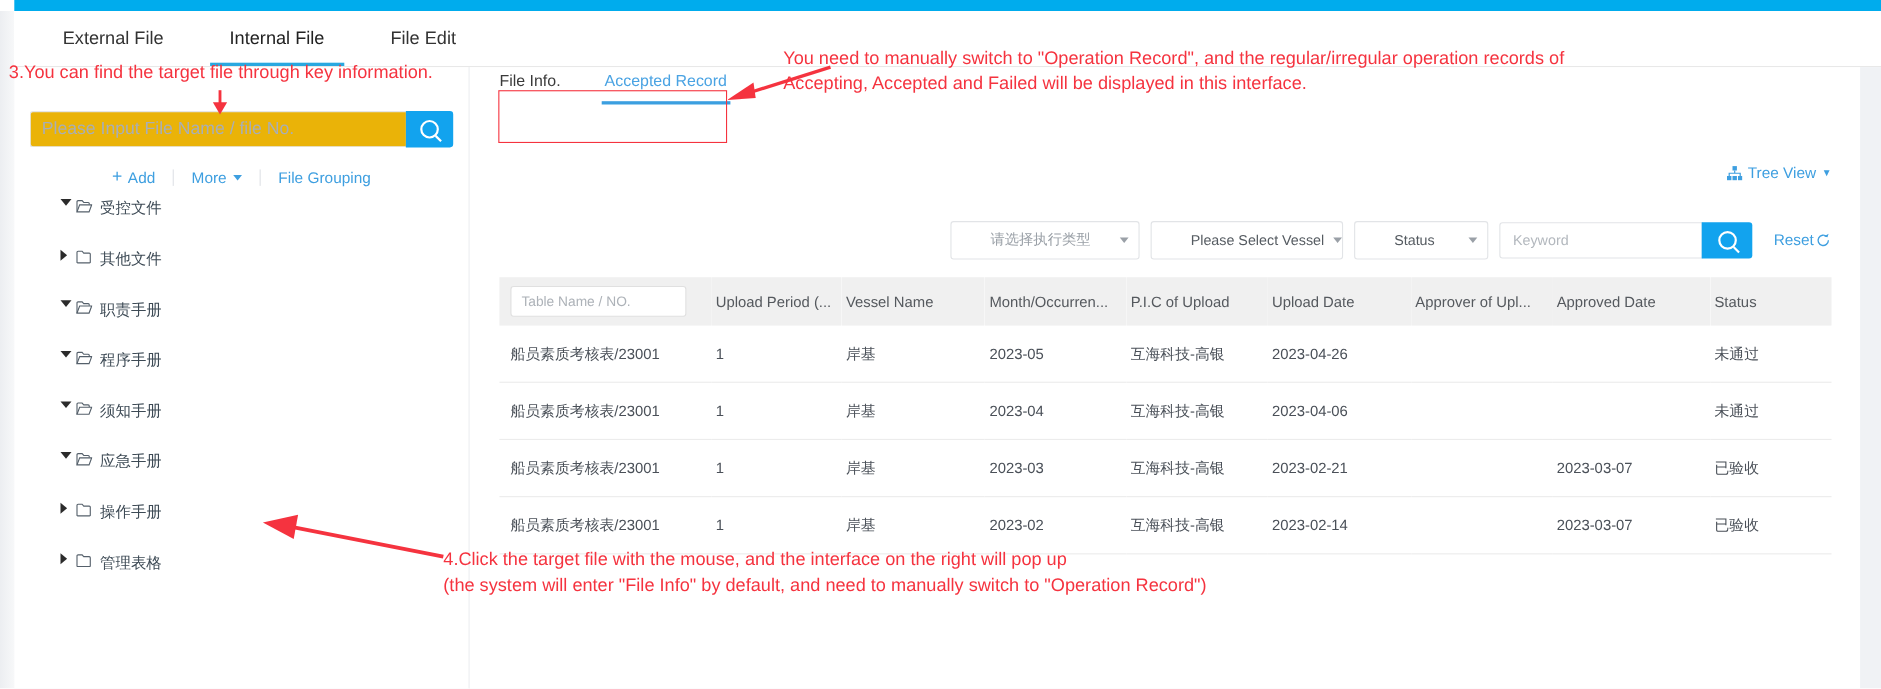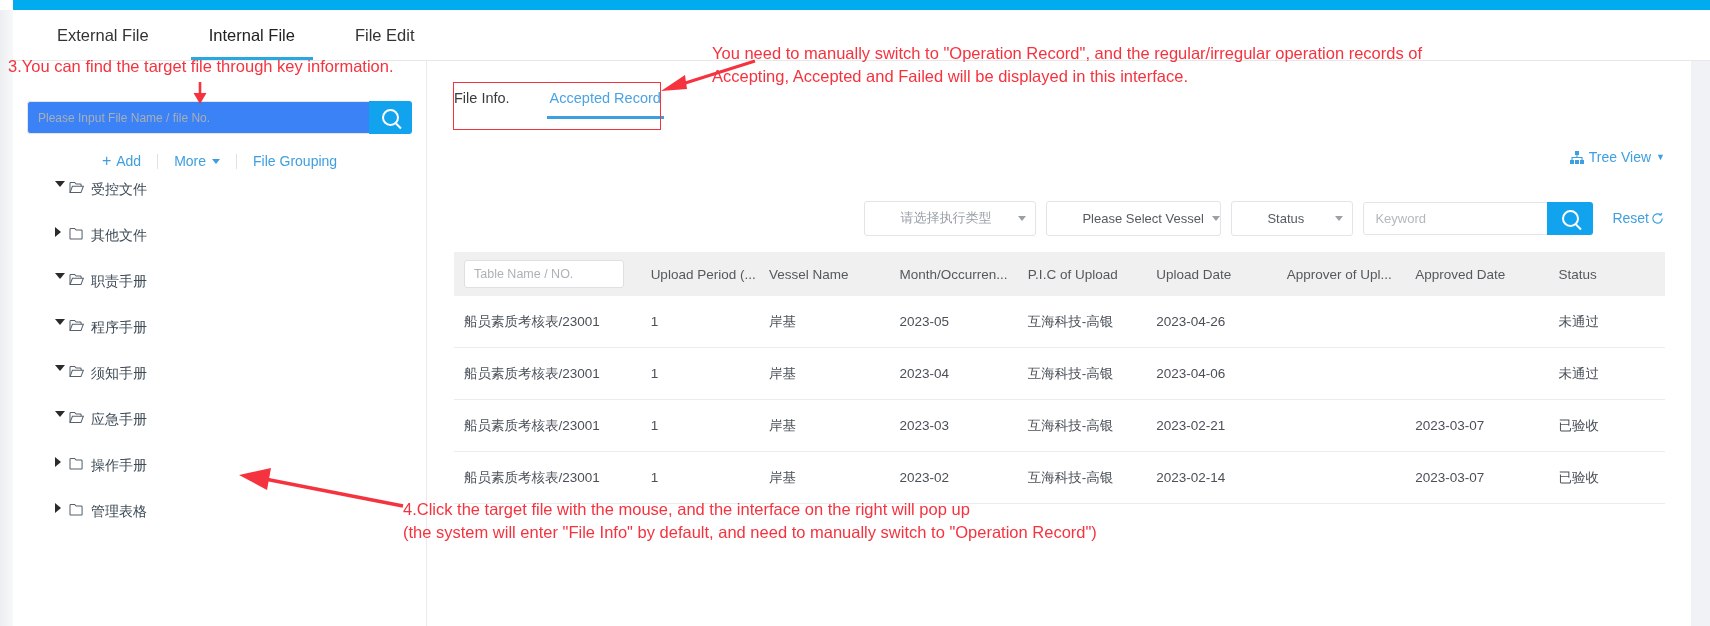--- a/index.html
+++ b/index.html
@@ -89,26 +89,26 @@
     position: absolute;
     left: 14px; top: 40px;
     width: 385px; height: 33px;
     display: flex;
   }
   .search-input {
     flex: 1;
     border: 1px solid #e3e5e8;
     border-right: none;
     border-radius: 3px 0 0 3px;
-    font-size: 12px;
+    font-size: 16px;
     color: #333;
     padding: 0 10px;
     outline: none;
     font-family: "Liberation Sans", sans-serif;
-    background: #3b82f6;
+    background: #eab308;
   }
   .search-input::placeholder { color: #a9aeb5; }
   .search-btn {
     width: 43px;
     background: #12a3ee;
     border: none;
     border-radius: 0 3px 3px 0;
     display: flex;
     align-items: center;
     justify-content: center;
@@ -220,21 +220,21 @@
 
   
   .right-panel {
     position: absolute;
     left: 427px; top: 61px;
     width: 1264px; height: 565px;
     background: #ffffff;
   }
   .detail-tabs {
     position: absolute;
-    left: 27px; top: 29px;
+    left: 27px; top: 5px;
     height: 40px;
     display: flex;
     align-items: flex-start;
     gap: 40px;
   }
   .dtab {
     font-size: 14.5px;
     color: #3a3a3a;
     position: relative;
     padding-bottom: 13px;

